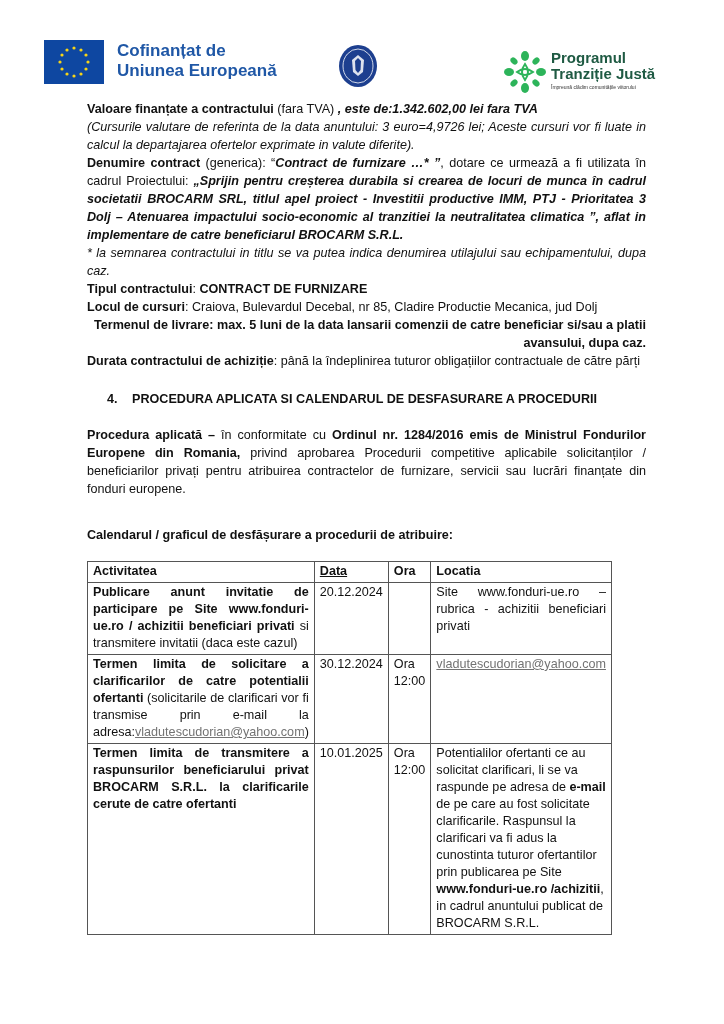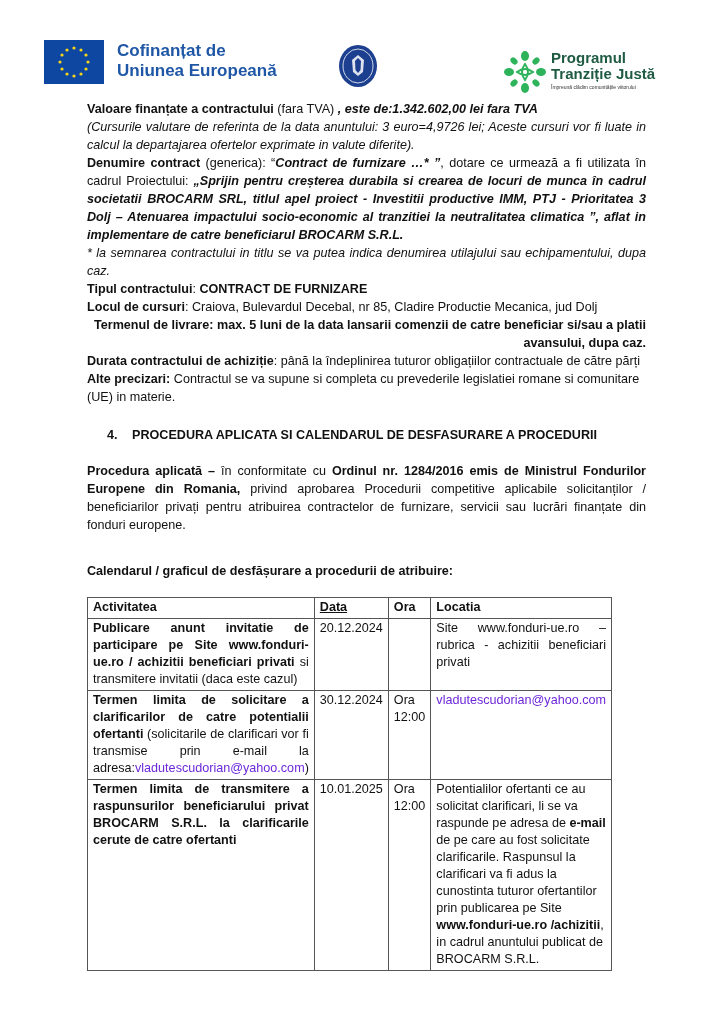--- a/index.html
+++ b/index.html
@@ -22,21 +22,21 @@
   .section-title { margin-top: 20px !important; margin-bottom: 18px !important; font-weight: bold; padding-left: 20px; }
   .section-title .num { display: inline-block; width: 25px; }
   .cal-title { margin-top: 28px !important; margin-bottom: 17px !important; font-weight: bold; }
   table { border-collapse: collapse; width: 452px; font-size: 12.6px; line-height: 17px; }
   td, th { border: 1px solid #555; vertical-align: top; padding: 1px 5px 2px 5px; text-align: left; }
   th { font-weight: bold; }
   td.j { text-align: justify; }
   .col-a { width: 217px; }
   .col-d { width: 79px; text-decoration: underline; }
   .col-o { width: 48px; }
-  .link { color: #6d28d9; }
+  .link { color: #737373; text-decoration: underline; }
 </style>
 </head>
 <body>
 
 <div class="header">
   <div class="eu-flag">
     <svg viewBox="0 0 60 44">
       <rect width="60" height="44" fill="#0e47a1"></rect>
       <g fill="#f7d417">
         <circle cx="30" cy="8" r="1.6"></circle>
@@ -100,23 +100,20 @@
   <p>
     <span class="b">Tipul contractului</span><span>: </span><span class="b">CONTRACT DE FURNIZARE</span>
   </p>
   <p>
     <span class="b">Locul de cursuri</span><span>: Craiova, Bulevardul Decebal, nr 85, Cladire Productie Mecanica, jud Dolj</span>
   </p>
   <p class="b" style="text-align:right;">Termenul de livrare: max. 5 luni de la data lansarii comenzii de catre beneficiar si/sau a platii avansului, dupa caz.</p>
   <p>
     <span class="b">Durata contractului de achiziție</span><span>: până la îndeplinirea tuturor obligațiilor contractuale de către părți</span>
   </p>
-  <p style="text-align:left;">
-    <span class="b">Alte precizari:</span><span> Contractul se va supune si completa cu prevederile legislatiei romane si comunitare (UE) in materie.</span>
-  </p>
 
   <p class="section-title">
     <span class="num">4.</span><span>PROCEDURA APLICATA SI CALENDARUL DE DESFASURARE A PROCEDURII</span>
   </p>
 
   <p>
     <span class="b">Procedura aplicată –</span><span> în conformitate cu </span><span class="b">Ordinul nr. 1284/2016 emis de Ministrul Fondurilor Europene din Romania,</span><span> privind aprobarea Procedurii competitive aplicabile solicitanților / beneficiarilor privați pentru atribuirea contractelor de furnizare, servicii sau lucrări finanțate din fonduri europene.</span>
   </p>
 
   <p class="cal-title">Calendarul / graficul de desfășurare a procedurii de atribuire:</p>

